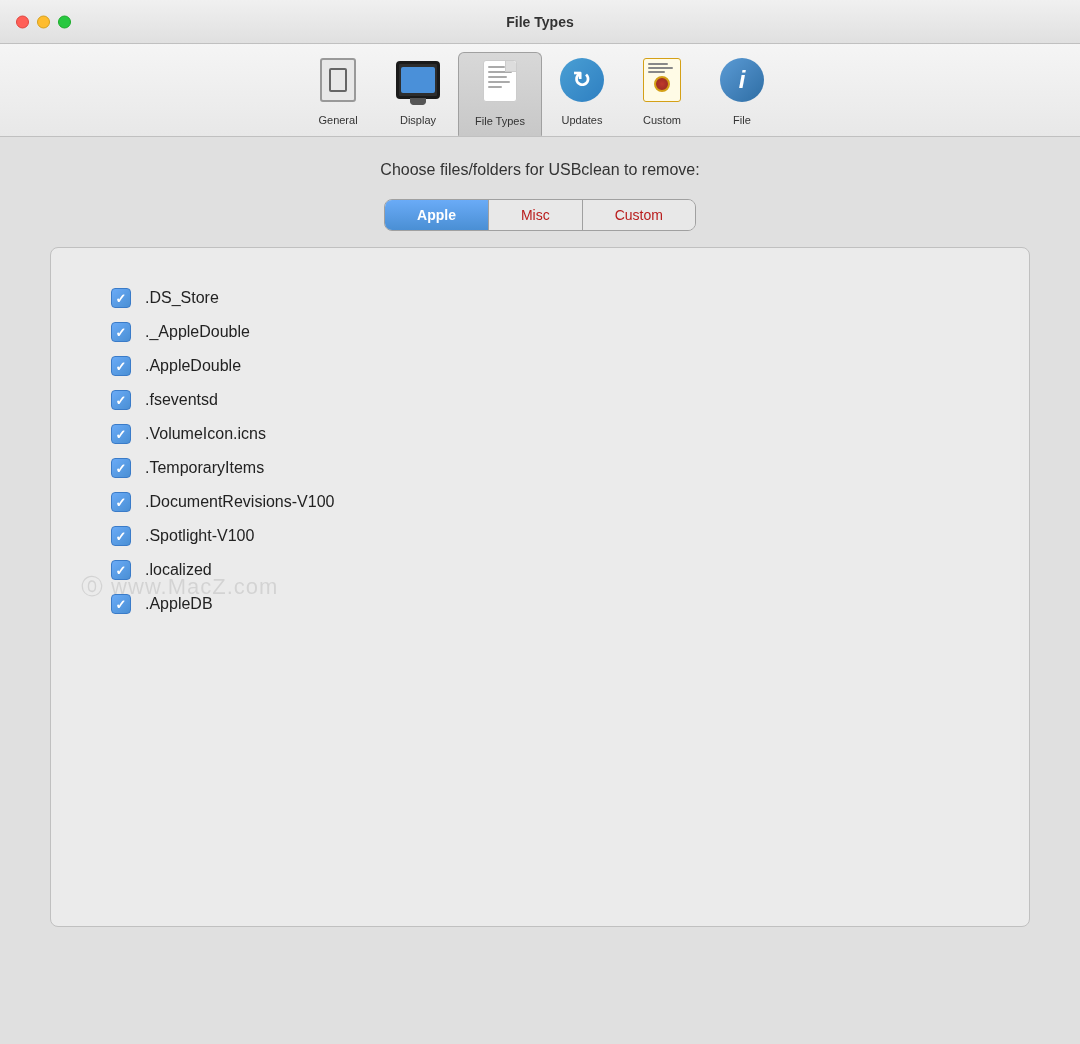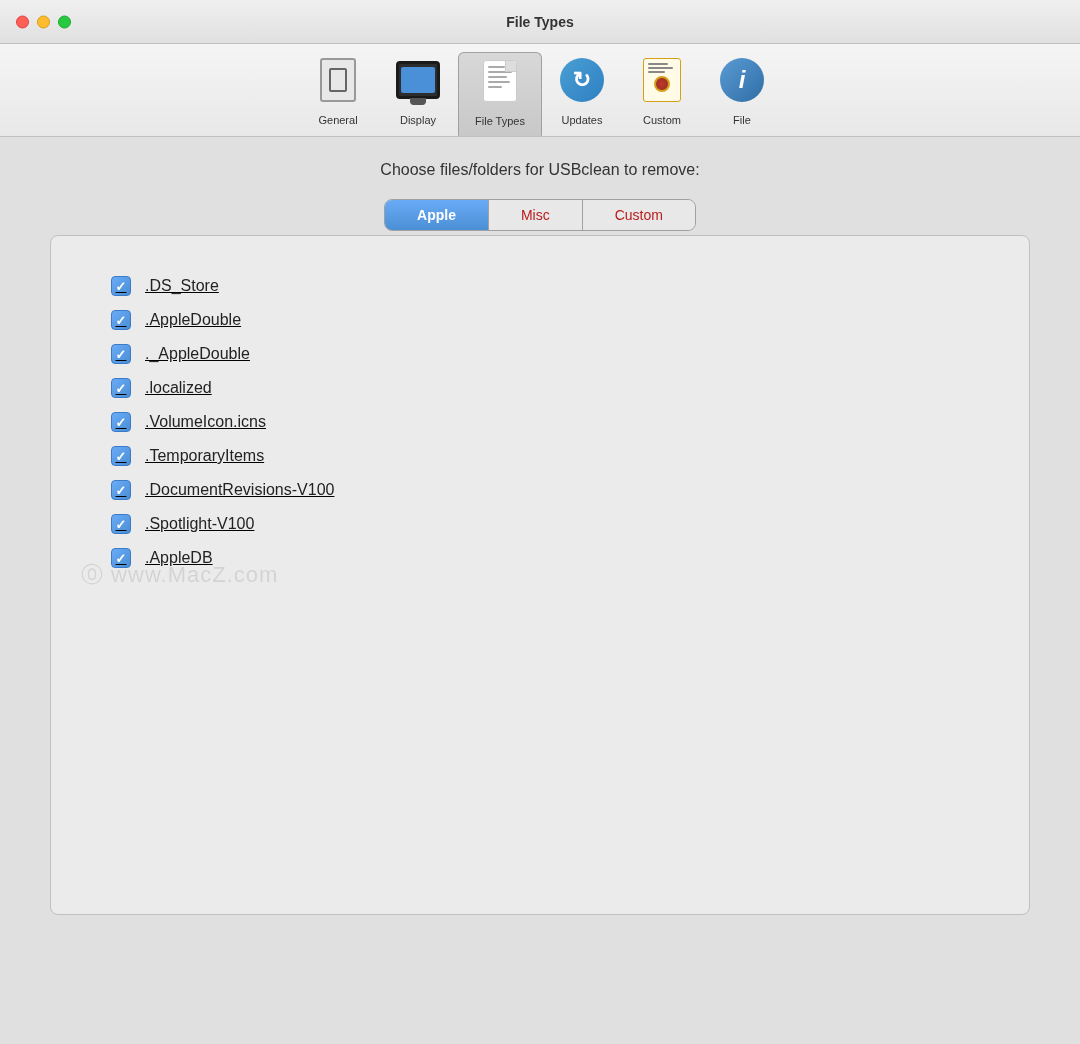--- a/index.html
+++ b/index.html
@@ -248,21 +248,21 @@
       color: #333;
       margin-bottom: 20px;
     }
 
     
     .tab-switcher {
       display: flex;
       border: 1px solid #a0a0a0;
       border-radius: 8px;
       overflow: hidden;
-      margin-bottom: 4px;
+      margin-bottom: 16px;
     }
     .tab-btn {
       padding: 7px 32px;
       font-size: 14px;
       font-weight: 500;
       cursor: pointer;
       border: none;
       background: #e8e8e8;
       color: #b91c1c;
       border-right: 1px solid #a0a0a0;
@@ -298,21 +298,20 @@
       pointer-events: none;
       white-space: nowrap;
     }
 
     
     .file-list {
       display: flex;
       flex-direction: column;
       gap: 14px;
       padding-top: 10px;
-      text-decoration: underline;
     }
 
     .file-item {
       display: flex;
       align-items: center;
       gap: 14px;
     }
 
     .checkbox {
       width: 20px;
@@ -429,45 +428,49 @@
   <div class="content-panel">
     <div class="watermark">⓪ www.MacZ.com</div>
 
     <div class="file-list" id="file-list-container">
     <div class="file-item">
           <div class="checkbox"></div>
           <span class="file-name">.DS_Store</span>
         </div>
         <div class="file-item">
           <div class="checkbox"></div>
+          <span class="file-name">._AppleDouble</span>
+        </div>
+        <div class="file-item">
+          <div class="checkbox"></div>
           <span class="file-name">.AppleDouble</span>
         </div>
         <div class="file-item">
           <div class="checkbox"></div>
-          <span class="file-name">._AppleDouble</span>
+          <span class="file-name">.fseventsd</span>
+        </div>
+        <div class="file-item">
+          <div class="checkbox"></div>
+          <span class="file-name">.VolumeIcon.icns</span>
+        </div>
+        <div class="file-item">
+          <div class="checkbox"></div>
+          <span class="file-name">.TemporaryItems</span>
+        </div>
+        <div class="file-item">
+          <div class="checkbox"></div>
+          <span class="file-name">.DocumentRevisions-V100</span>
+        </div>
+        <div class="file-item">
+          <div class="checkbox"></div>
+          <span class="file-name">.Spotlight-V100</span>
         </div>
         <div class="file-item">
           <div class="checkbox"></div>
           <span class="file-name">.localized</span>
-        </div>
-        <div class="file-item">
-          <div class="checkbox"></div>
-          <span class="file-name">.VolumeIcon.icns</span>
-        </div>
-        <div class="file-item">
-          <div class="checkbox"></div>
-          <span class="file-name">.TemporaryItems</span>
-        </div>
-        <div class="file-item">
-          <div class="checkbox"></div>
-          <span class="file-name">.DocumentRevisions-V100</span>
-        </div>
-        <div class="file-item">
-          <div class="checkbox"></div>
-          <span class="file-name">.Spotlight-V100</span>
         </div>
         <div class="file-item">
           <div class="checkbox"></div>
           <span class="file-name">.AppleDB</span>
         </div>
       </div>
   </div>
 </div>
 
 </body></html>

